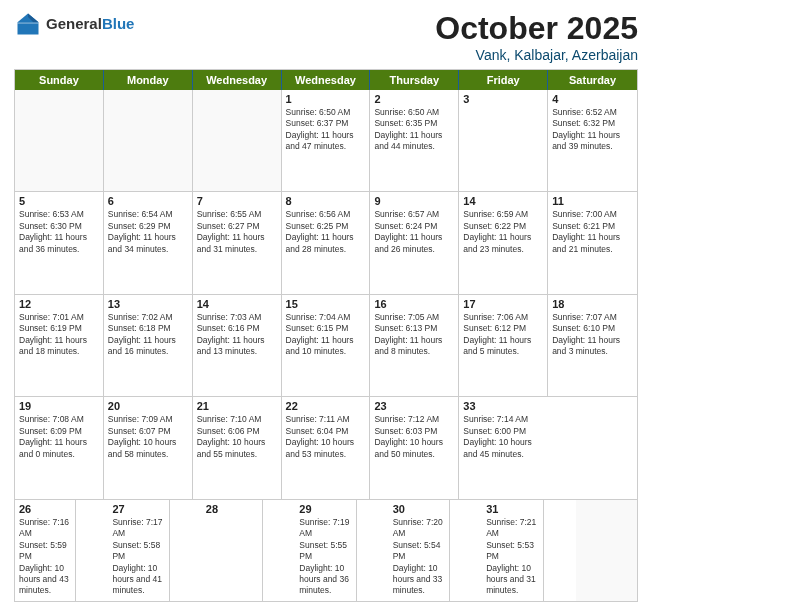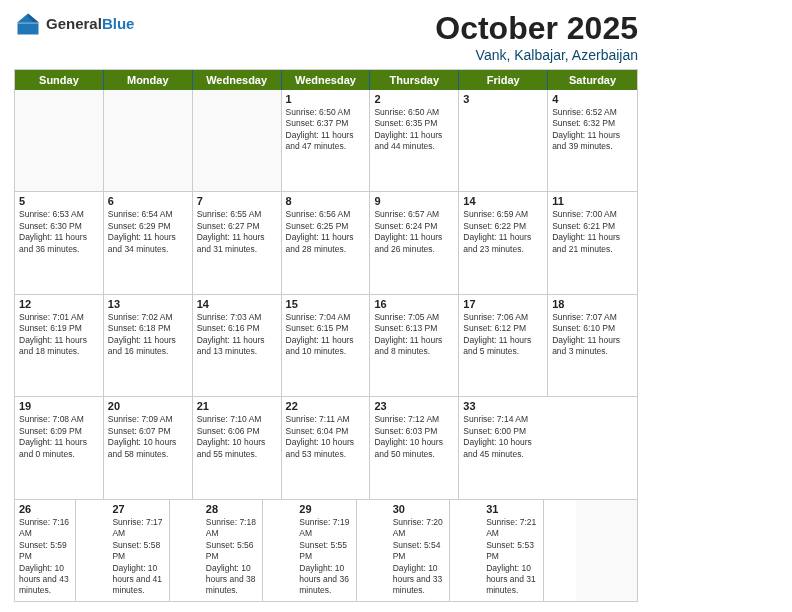--- a/index.html
+++ b/index.html
@@ -245,21 +245,20 @@
           <div class="cal-cell">
             <div class="day-number">26</div>
             <div class="day-info">Sunrise: 7:16 AM<br>Sunset: 5:59 PM<br>Daylight: 10 hours and 43 minutes.</div>
           </div>
           <div class="cal-cell">
             <div class="day-number">27</div>
             <div class="day-info">Sunrise: 7:17 AM<br>Sunset: 5:58 PM<br>Daylight: 10 hours and 41 minutes.</div>
           </div>
           <div class="cal-cell">
             <div class="day-number">28</div>
-            <div class="day-info">Sunrise: 7:18 AM<br>Sunset: 5:56 PM<br>Daylight: 10 hours and 38 minutes.</div>
           </div>
           <div class="cal-cell">
             <div class="day-number">29</div>
             <div class="day-info">Sunrise: 7:19 AM<br>Sunset: 5:55 PM<br>Daylight: 10 hours and 36 minutes.</div>
           </div>
           <div class="cal-cell">
             <div class="day-number">30</div>
             <div class="day-info">Sunrise: 7:20 AM<br>Sunset: 5:54 PM<br>Daylight: 10 hours and 33 minutes.</div>
           </div>
           <div class="cal-cell">

